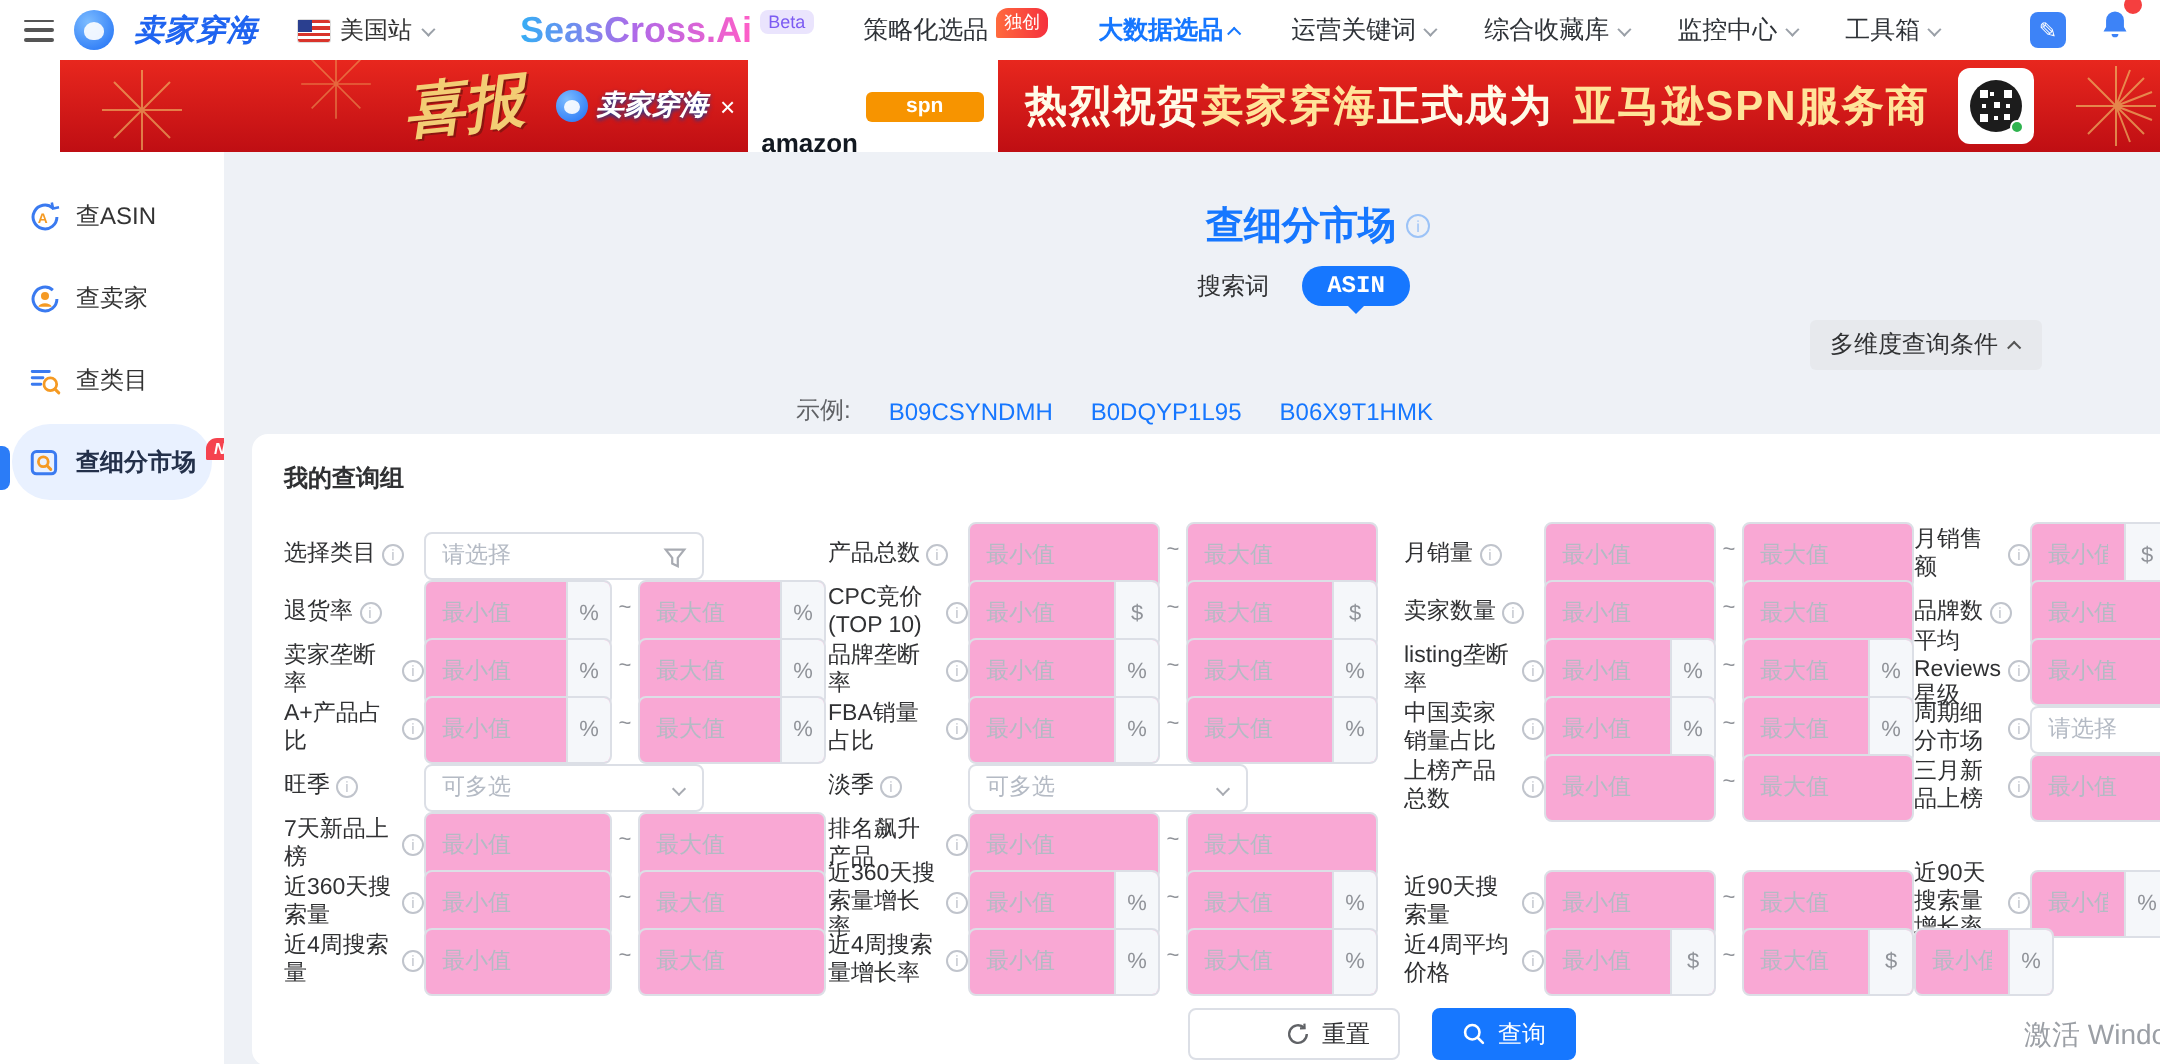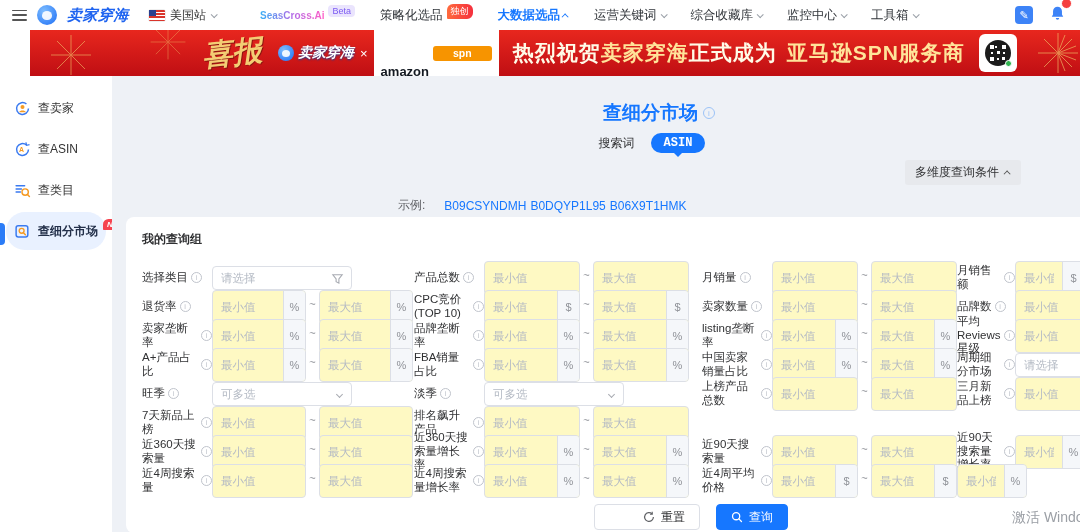--- a/index.html
+++ b/index.html
@@ -13,21 +13,21 @@
   .logo { width:20px; height:20px; border-radius:50%; background:radial-gradient(circle at 35% 30%,#7cbcff,#1d6ef5); position:relative; flex:none; }
   .logo::after { content:""; position:absolute; left:5px; top:6px; width:10px; height:9px; background:#fff; border-radius:50% 50% 45% 45%; opacity:.9; }
   .brand-name { color:#1f64f0; font-weight:bold; font-size:15px; letter-spacing:.5px; font-style:italic; }
   .site { display:flex; align-items:center; gap:5px; margin-left:10px; font-size:12px; color:#333; cursor:pointer; }
   .flag { width:16px; height:11px; border-radius:1px; background:repeating-linear-gradient(180deg,#d9342b 0 1.6px,#fff 1.6px 3.2px); position:relative; box-shadow:0 0 0 .5px #ddd; }
   .flag::before { content:""; position:absolute; left:0; top:0; width:7px; height:6px; background:#2a3f8f; }
   .chev-down { width:5px; height:5px; border-right:1.4px solid #9aa0a8; border-bottom:1.4px solid #9aa0a8; transform:rotate(45deg) translateY(-1px); display:inline-block; }
   .chev-up-blue { width:5px; height:5px; border-right:1.4px solid #1677ff; border-bottom:1.4px solid #1677ff; transform:rotate(-135deg) translateY(-2px); display:inline-block; }
   .nav-items { display:flex; align-items:center; gap:25px; margin-left:34px; font-size:12.5px; color:#2f3338; }
   .nav-item { display:flex; align-items:center; gap:4px; cursor:pointer; white-space:nowrap; }
-  .seascross { font-weight:bold; font-size:10px; background:linear-gradient(90deg,#35aef5,#b06ae8,#ff5ec7); -webkit-background-clip:text; background-clip:text; color:transparent; }
+  .seascross { font-weight:bold; font-size:18px; background:linear-gradient(90deg,#35aef5,#b06ae8,#ff5ec7); -webkit-background-clip:text; background-clip:text; color:transparent; }
   .badge-beta { background:#eae4fd; color:#7c5bf2; font-size:9px; padding:1px 4px; border-radius:4px; transform:translateY(-4px); }
   .badge-red { background:linear-gradient(90deg,#ff6a3d,#f5303d); color:#fff; font-size:9px; padding:1px 4px; border-radius:6px 6px 6px 1px; transform:translateY(-4px); }
   .nav-item.active { color:#1677ff; font-weight:bold; }
   .top-icons { margin-left:auto; display:flex; align-items:center; gap:16px; }
   .edit-ico { width:18px; height:18px; border-radius:4px; background:#3d83f7; color:#fff; font-size:11px; display:flex; align-items:center; justify-content:center; cursor:pointer; }
   .edit-ico::before { content:"✎"; }
   .bell-wrap { position:relative; cursor:pointer; }
   .bell-badge { position:absolute; top:-7px; right:-6px; width:11px; height:11px; border-radius:50%; background:#f53f3f; border:1px solid #fff; }
 
   
@@ -83,21 +83,21 @@
 
   
   .card { position:absolute; top:141px; left:14px; width:1200px; height:316px; background:#fff; border-radius:8px; padding:14px 0 0 16px; }
   .group-title { font-size:12px; font-weight:bold; color:#303133; }
   .fields-grid { margin-top:15px; display:grid; grid-template-columns:272px 288px 255px 265px; grid-auto-rows:29px; align-items:center; }
   .fgroup { display:flex; align-items:center; height:29px; }
   .flabel { width:70px; flex:none; font-size:11.5px; color:#303133; line-height:1.2; display:flex; align-items:center; gap:3px; }
   .ltext { display:inline-block; }
   .info { width:11px; height:11px; flex:none; border:1px solid #c0c4cc; border-radius:50%; color:#c0c4cc; font-size:7.5px; line-height:10px; text-align:center; }
   .info::before { content:"i"; }
-  .inp { height:34px; border:1px solid #dcdfe6; border-radius:4px; background:#fef9c3; display:flex; align-items:stretch; overflow:hidden; width:94px; flex:none; }
+  .inp { height:34px; border:1px solid #dcdfe6; border-radius:4px; background:#f9a8d4; display:flex; align-items:stretch; overflow:hidden; width:94px; flex:none; }
   .inp input { border:0; outline:0; min-width:0; flex:1; padding:0 8px; font-size:11.5px; color:#606266; background:transparent; font-family:inherit; }
   input::placeholder, textarea::placeholder { color:#b4bac4; }
   .suffix { width:22px; flex:none; background:#f5f7fa; border-left:1px solid #dcdfe6; color:#909399; font-size:11px; display:flex; align-items:center; justify-content:center; }
   .tilde { width:13px; flex:none; text-align:center; color:#909399; font-size:11px; transform:translateY(-3px); }
   .tilde::before { content:"~"; }
   .sel { width:140px; height:24px; border:1px solid #dcdfe6; border-radius:4px; background:#fff; position:relative; flex:none; }
   .sel input { width:100%; height:100%; border:0; outline:0; padding:0 22px 0 8px; font-size:11.5px; color:#606266; background:transparent; font-family:inherit; }
   .sel .ico-chev { position:absolute; right:9px; top:9px; width:5px; height:5px; border-right:1.4px solid #a8abb2; border-bottom:1.4px solid #a8abb2; transform:rotate(45deg); }
   .sel .ico-cascade { position:absolute; right:7px; top:5px; }
   .c2 .inp { width:96px; }
@@ -221,32 +221,32 @@
     </g>
   </svg>
 </div>
 
 <div class="body-row">
   <div class="sidebar">
     <div class="edge-indicator"></div>
     <div class="side-item">
       <svg width="17" height="17" viewBox="0 0 16 16">
         <path d="M13.6 8a5.6 5.6 0 1 1-1.9-4.2" fill="none" stroke="#3a7af0" stroke-width="1.4"></path>
+        <path d="M11.2 1.2l.6 2.8 2.8-.6" fill="none" stroke="#3a7af0" stroke-width="1.2"></path>
+        <text x="4.6" y="10.6" font-size="6.5" fill="#f59a23" font-weight="bold">A</text>
+      </svg>
+      <span>查ASIN</span>
+    </div>
+    <div class="side-item">
+      <svg width="17" height="17" viewBox="0 0 16 16">
+        <path d="M13.6 8a5.6 5.6 0 1 1-1.9-4.2" fill="none" stroke="#3a7af0" stroke-width="1.4"></path>
         <circle cx="8" cy="6.6" r="1.9" fill="#f59a23"></circle>
         <path d="M4.8 11.6c.7-2.2 5.7-2.2 6.4 0z" fill="#f59a23"></path>
       </svg>
       <span>查卖家</span>
-    </div>
-    <div class="side-item">
-      <svg width="17" height="17" viewBox="0 0 16 16">
-        <path d="M13.6 8a5.6 5.6 0 1 1-1.9-4.2" fill="none" stroke="#3a7af0" stroke-width="1.4"></path>
-        <path d="M11.2 1.2l.6 2.8 2.8-.6" fill="none" stroke="#3a7af0" stroke-width="1.2"></path>
-        <text x="4.6" y="10.6" font-size="6.5" fill="#f59a23" font-weight="bold">A</text>
-      </svg>
-      <span>查ASIN</span>
     </div>
     <div class="side-item">
       <svg width="17" height="17" viewBox="0 0 16 16">
         <path d="M2 3.5h8M2 6.5h5M2 9.5h4" stroke="#3a7af0" stroke-width="1.4" stroke-linecap="round"></path>
         <circle cx="10.5" cy="9.5" r="3" fill="none" stroke="#f59a23" stroke-width="1.3"></circle>
         <path d="M12.7 11.8l1.8 1.8" stroke="#f59a23" stroke-width="1.4" stroke-linecap="round"></path>
       </svg>
       <span>查类目</span>
     </div>
     <div class="side-item active">
@@ -269,21 +269,21 @@
       <span class="tab-plain">搜索词</span>
       <span class="tab-pill">ASIN</span>
     </div>
 
     <div class="adv-btn">
       <span>多维度查询条件</span>
       <span class="chev-up-dark"></span>
     </div>
     <div class="examples">
       <span class="ex-label">示例:</span>
-      <span style="display:flex;gap:4px">
+      <span style="display:flex;gap:19px">
           <a>B09CSYNDMH</a>
           <a>B0DQYP1L95</a>
           <a>B06X9T1HMK</a>
         </span>
     </div>
 
     <div class="card">
       <div class="group-title">我的查询组</div>
       <div class="fields-grid" id="fields-grid">
           <div class="fgroup c1">

